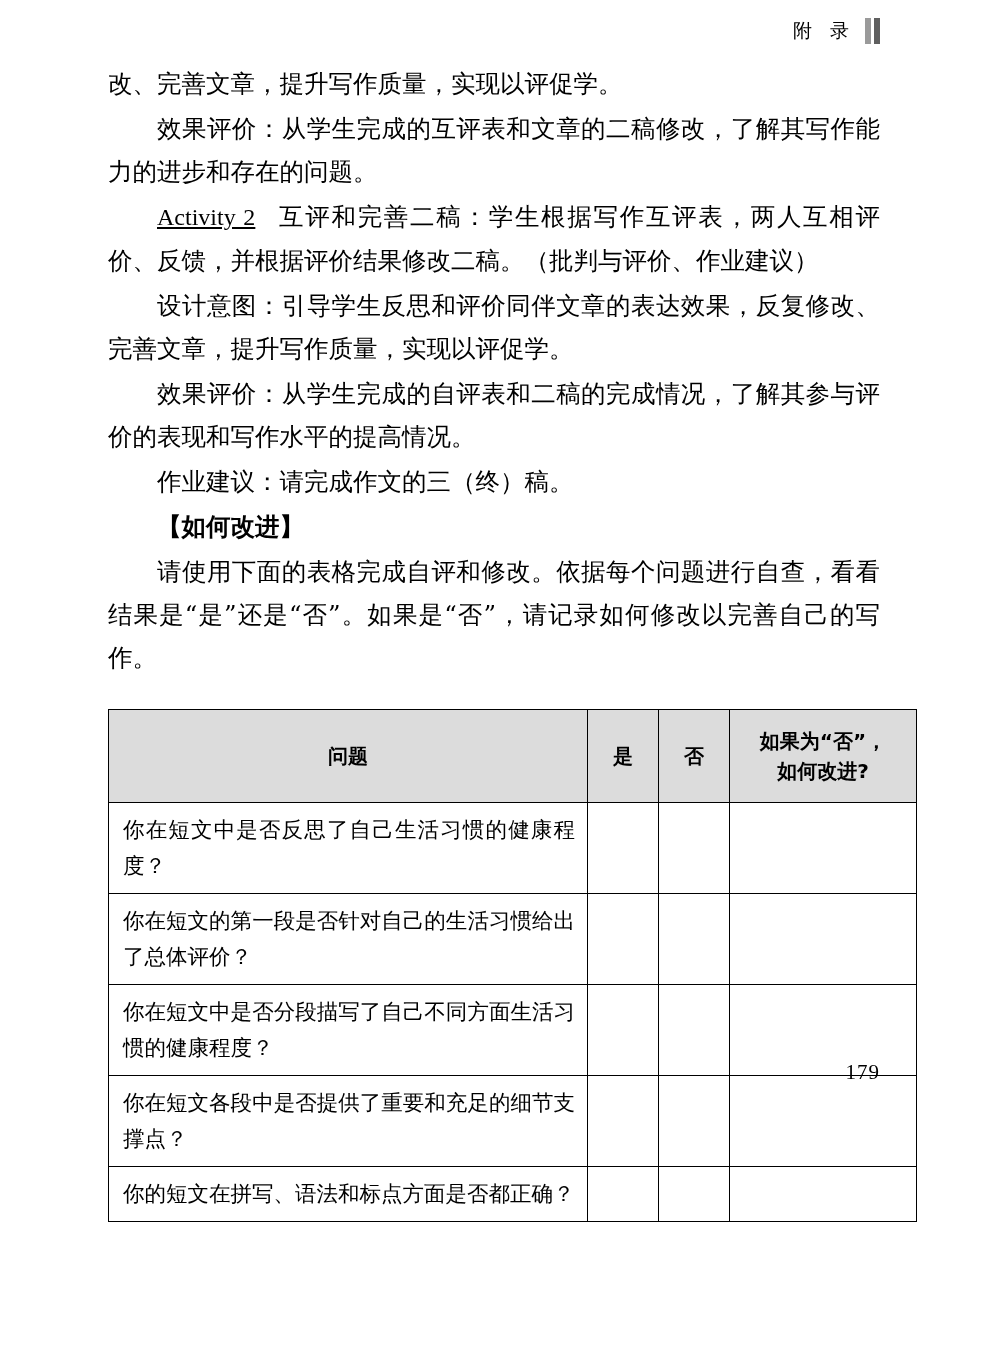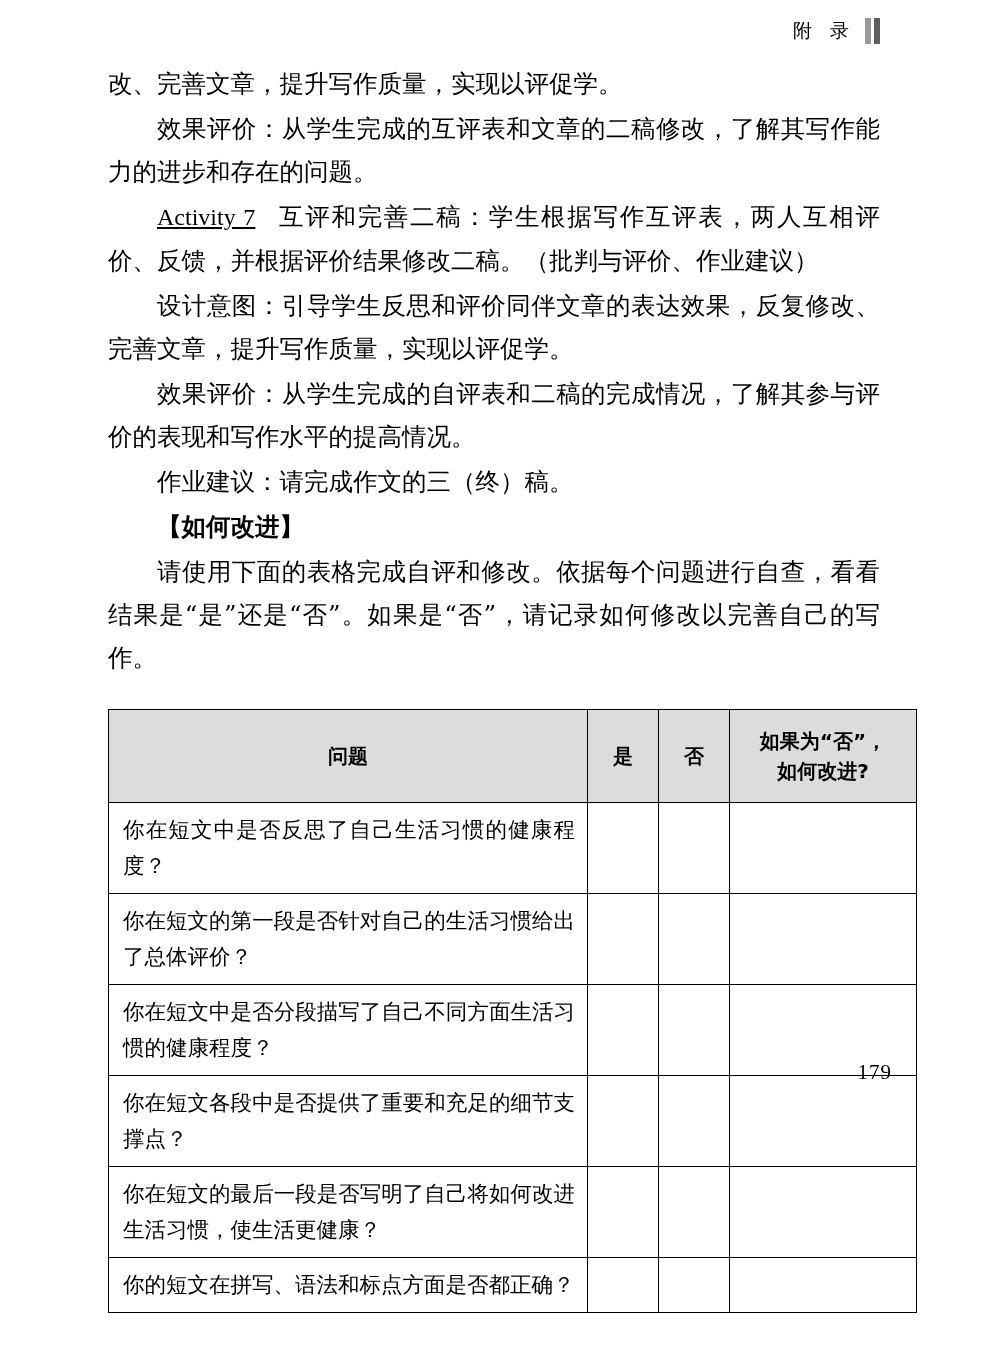--- a/index.html
+++ b/index.html
@@ -107,21 +107,21 @@
     line-height: 36px;
     padding: 9px 12px 9px 14px;
     text-align: justify;
     text-justify: inter-ideograph;
   }
   table.selfcheck tbody td.blank { }
 
   
   .page-number {
     position: absolute;
-    right: 96px;
+    right: 108px;
     bottom: 28px;
     font-size: 21px;
     font-family: "Liberation Serif", serif;
     letter-spacing: 1px;
   }
 </style>
 </head>
 <body>
 
 <div class="page">
@@ -133,21 +133,21 @@
         <i class="b2"></i>
     </span>
   </div>
 
   <div class="content">
 
     <p class="para">改、完善文章，提升写作质量，实现以评促学。</p>
 
     <p class="para indent">效果评价：从学生完成的互评表和文章的二稿修改，了解其写作能力的进步和存在的问题。</p>
 
-    <p class="para indent"><span class="activity-label">Activity 7</span><span class="gap"></span><span>互评和完善二稿：学生根据写作互评表，两人互相评价、反馈，并根据评价结果修改二稿。（批判与评价、作业建议）</span></p>
+    <p class="para indent"><span class="activity-label">Activity 2</span><span class="gap"></span><span>互评和完善二稿：学生根据写作互评表，两人互相评价、反馈，并根据评价结果修改二稿。（批判与评价、作业建议）</span></p>
 
     <p class="para indent">设计意图：引导学生反思和评价同伴文章的表达效果，反复修改、完善文章，提升写作质量，实现以评促学。</p>
 
     <p class="para indent">效果评价：从学生完成的自评表和二稿的完成情况，了解其参与评价的表现和写作水平的提高情况。</p>
 
     <p class="para indent">作业建议：请完成作文的三（终）稿。</p>
 
     <p class="para indent bold-head">【如何改进】</p>
 
     <p class="para indent">请使用下面的表格完成自评和修改。依据每个问题进行自查，看看结果是“是”还是“否”。如果是“否”，请记录如何修改以完善自己的写作。</p>
@@ -184,26 +184,20 @@
             <td class="blank"></td>
             <td class="blank"></td>
           </tr>
           <tr>
             <td class="q">你在短文各段中是否提供了重要和充足的细节支撑点？</td>
             <td class="blank"></td>
             <td class="blank"></td>
             <td class="blank"></td>
           </tr>
           <tr>
-            <td class="q">你在短文的最后一段是否写明了自己将如何改进生活习惯，使生活更健康？</td>
-            <td class="blank"></td>
-            <td class="blank"></td>
-            <td class="blank"></td>
-          </tr>
-          <tr>
             <td class="q">你的短文在拼写、语法和标点方面是否都正确？</td>
             <td class="blank"></td>
             <td class="blank"></td>
             <td class="blank"></td>
           </tr>
         </tbody>
       </table>
     </div>
 
   </div>

